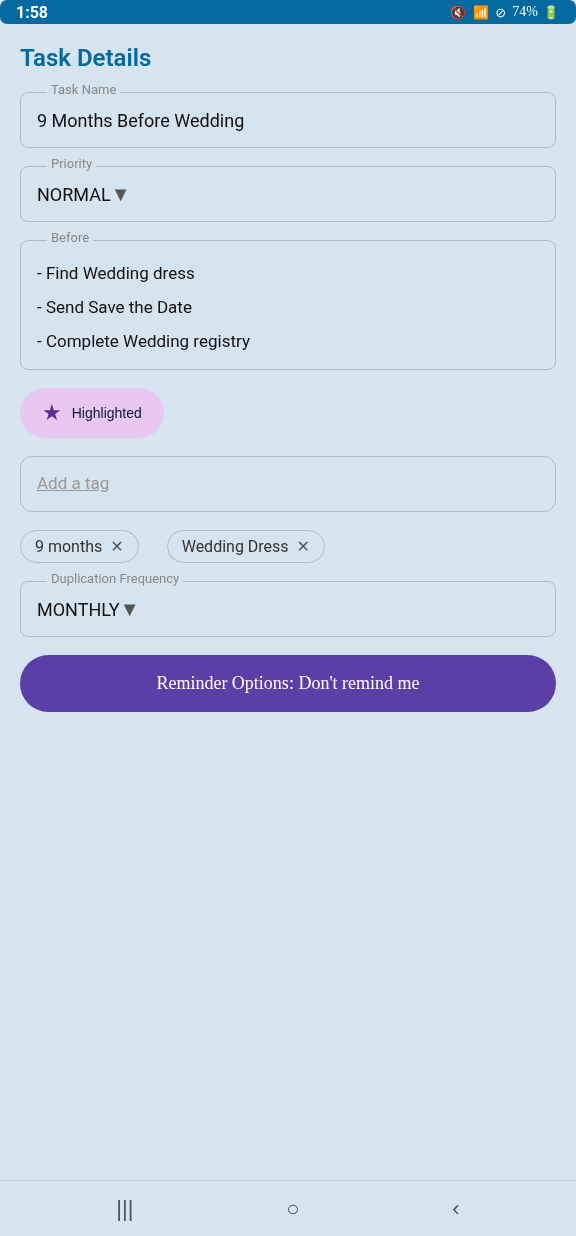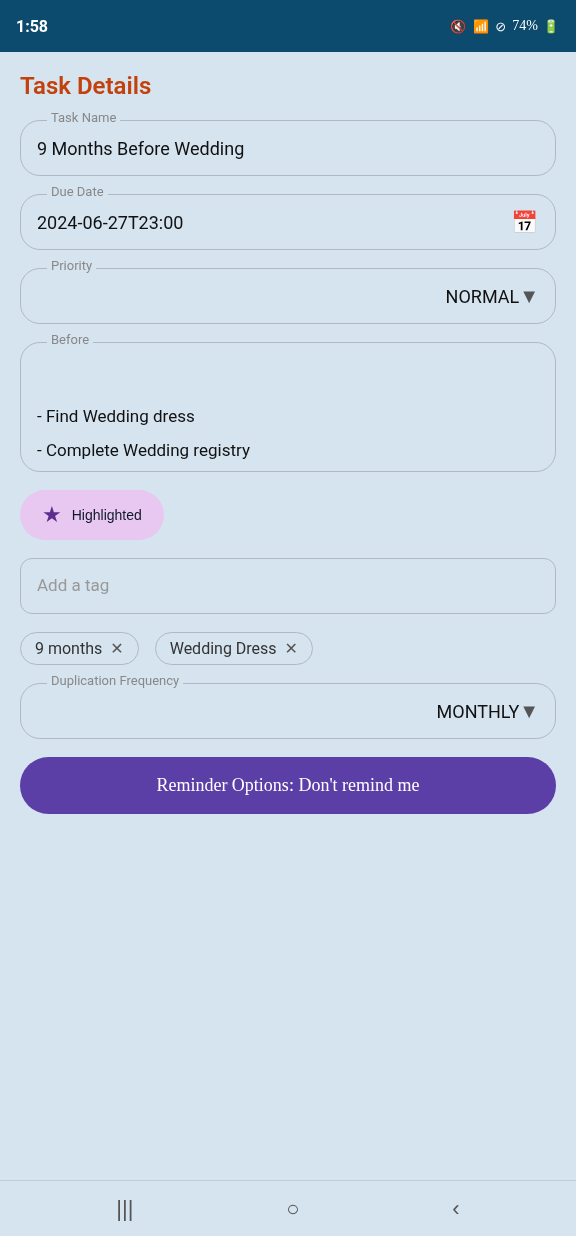--- a/index.html
+++ b/index.html
@@ -8,29 +8,30 @@
     body {
       width: 576px;
       min-height: 1236px;
       background-color: #d6e4f0;
       font-family: 'Roboto', Arial, sans-serif;
       display: flex;
       flex-direction: column;
     }
 
     .status-bar {
-      background-color: #0c4a6e;
+      background-color: #0369a1;
       color: white;
-      height: 52px;
+      height: 24px;
       display: flex;
       align-items: center;
       justify-content: space-between;
       padding: 0 16px;
       font-size: 15px;
       font-weight: 500;
+      border-radius: 7px;
     }
 
     .status-bar .time {
       font-size: 16px;
       font-weight: bold;
     }
 
     .status-bar .icons {
       display: flex;
       align-items: center;
@@ -39,21 +40,21 @@
     }
 
     .header {
       background-color: #d6e4f0;
       padding: 20px 20px 10px 20px;
     }
 
     .header h1 {
       font-size: 24px;
       font-weight: 600;
-      color: #c2410c;
+      color: #0369a1;
     }
 
     .content {
       flex: 1;
       padding: 10px 20px 20px 20px;
       display: flex;
       flex-direction: column;
       gap: 18px;
     }
 
@@ -68,22 +69,22 @@
       left: 27px;
       background: #d6e4f0;
       padding: 0 4px;
       font-size: 13px;
       color: #888;
       z-index: 1;
     }
 
     .field-box {
       border: 1.5px solid #b0b8c8;
-      border-radius: 20px;
-      padding: 4px 16px;
+      border-radius: 8px;
+      padding: 11px 16px;
       background: #d6e4f0;
       min-height: 56px;
       display: flex;
       align-items: center;
     }
 
     .field-box.multiline {
       align-items: flex-end;
       min-height: 130px;
     }
@@ -91,21 +92,21 @@
     .field-text {
       font-size: 18px;
       color: #111;
       font-weight: 400;
       line-height: 1.5;
     }
 
     .field-box-select {
       display: flex;
       align-items: center;
-      justify-content: flex-end;
+      justify-content: flex-start;
     }
 
     .field-box-date {
       display: flex;
       align-items: center;
       justify-content: space-between;
     }
 
     .calendar-icon {
       font-size: 22px;
@@ -149,26 +150,27 @@
       border: 1.5px solid #b0b8c8;
       border-radius: 12px;
       padding: 16px 16px;
       background: #d6e4f0;
       min-height: 56px;
     }
 
     .tag-input-placeholder {
       font-size: 17px;
       color: #999;
+      text-decoration: underline;
     }
 
     .tags-row {
       display: flex;
       flex-direction: row;
-      gap: 16px;
+      gap: 28px;
       flex-wrap: wrap;
       align-items: center;
     }
 
     .tag-chip {
       display: inline-flex;
       align-items: center;
       gap: 8px;
       border: 1.5px solid #b0b8c8;
       border-radius: 20px;
@@ -244,41 +246,35 @@
 
 <div class="content">
 
   <div class="field-container">
     <span class="field-label">Task Name</span>
     <div class="field-box">
       <span class="field-text">9 Months Before Wedding</span>
     </div>
   </div>
 
-  <div class="field-container">
-    <span class="field-label">Due Date</span>
-    <div class="field-box field-box-date">
-      <span class="field-text">2024-06-27T23:00</span>
-      <span class="calendar-icon">📅</span>
-    </div>
-  </div>
 
   <div class="field-container">
     <span class="field-label">Priority</span>
     <div class="field-box field-box-select">
       <span class="field-text">NORMAL</span>
       <span class="chevron-icon">▼</span>
     </div>
   </div>
 
   <div class="field-container">
     <span class="field-label">Before</span>
     <div class="field-box multiline">
       <div>
         <div class="notes-text">- Find Wedding dress</div>
+        <div class="notes-text">- Send Save the Date</div>
         <div class="notes-text">- Complete Wedding registry</div>
       </div>
     </div>
   </div>
 
   <div>
     <button class="highlighted-btn">
       <span class="star-icon">★</span>
       <span class="label">Highlighted</span>
     </button>

